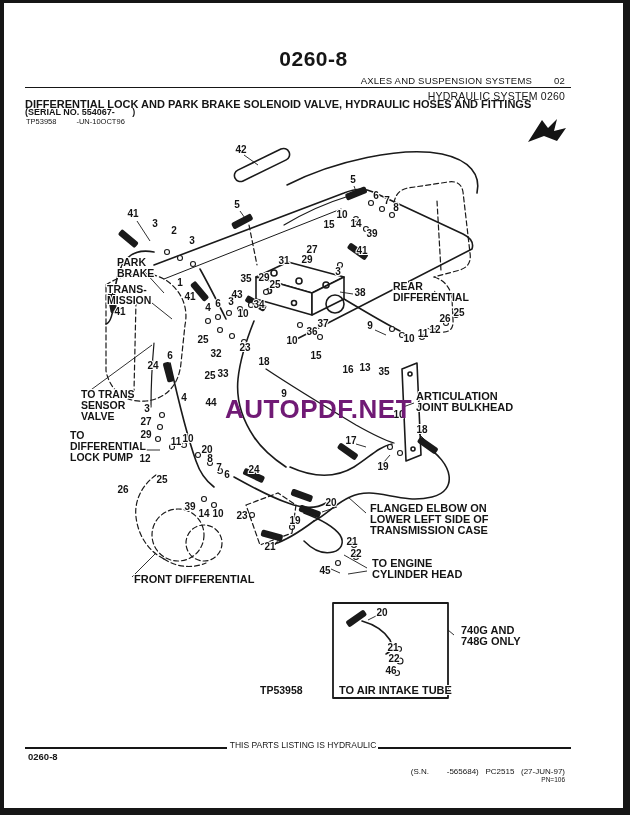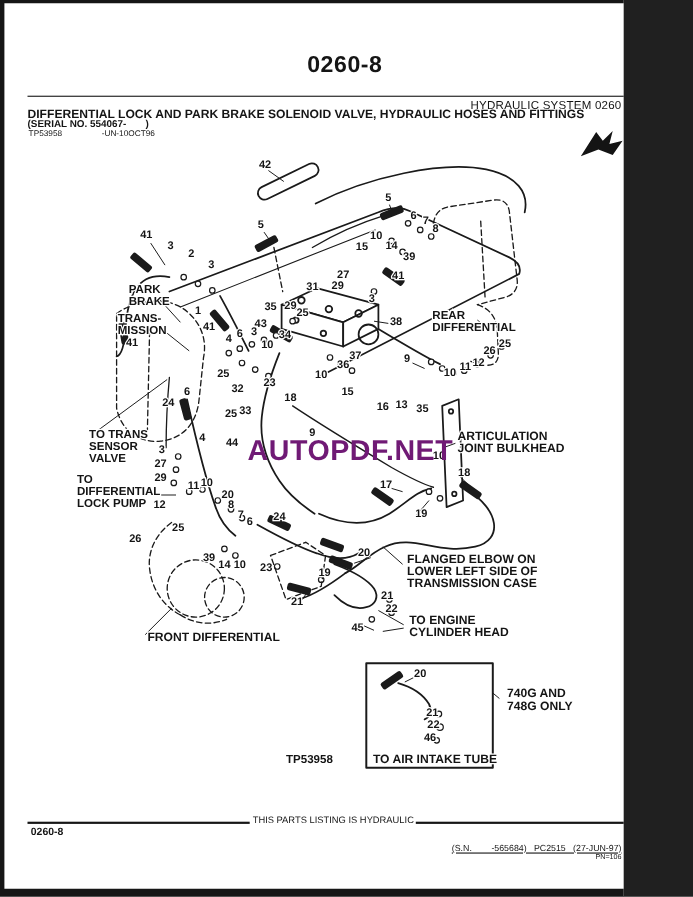--- a/index.html
+++ b/index.html
@@ -1,54 +1,57 @@
 <!DOCTYPE html>
 <html><head>
 <meta charset="utf-8">
 <style>
   html,body{margin:0;padding:0;background:#202020;}
-  .stage{position:relative;width:567px;height:815px;overflow:hidden;background:#111;
+  .stage{position:relative;width:630px;height:815px;overflow:hidden;background:#111;
          font-family:"Liberation Sans",sans-serif;color:#151515;}
   .page{position:absolute;left:0;top:0;width:630px;height:815px;box-sizing:border-box;
         background:#ffffff;border-left:4px solid #161616;border-top:3px solid #161616;
         border-right:7px solid #161616;border-bottom:7px solid #161616;}
   .abs{position:absolute;white-space:nowrap;}
   .top-page-num{left:0;right:0;top:44px;text-align:center;font-size:21px;font-weight:bold;letter-spacing:.5px;}
   .section-row{right:58px;top:72px;font-size:9.5px;letter-spacing:.2px;}
   .section-row .sec-page{margin-left:22px;}
   .header-rule{left:21px;top:84px;width:546px;height:1.4px;background:#161616;}
   .subsection{right:58px;top:87px;font-size:10.5px;letter-spacing:.2px;}
   .title1{left:21px;top:95px;width:546px;font-size:11px;font-weight:bold;}
   .title2{left:21px;top:104px;width:546px;text-align:left;font-size:9px;font-weight:bold;}
   .figref{left:22px;top:114px;font-size:7.5px;}
-  .figref .figref2{margin-left:36px;text-align:center;}
+  .figref .figref2{margin-left:20px;text-align:center;}
   .watermark{left:221px;top:391px;font-size:26px;font-weight:bold;letter-spacing:.5px;}
   .f-rule{top:744px;height:1.6px;background:#161616;}
   .f-rule.left{left:21px;width:202px;}
   .f-rule.right{left:374px;width:193px;}
   .f-continued{left:224px;top:737px;width:150px;text-align:center;font-size:8.5px;}
   .f-pagenum{left:24px;top:748px;font-size:9.5px;font-weight:bold;}
   .f-models{right:58px;top:749px;font-size:8px;}
-  .f-serial{right:58px;top:764px;font-size:8px;text-decoration:underline;}
+  .f-serial{right:58px;top:764px;font-size:8px;}
   .f-pn{right:58px;top:773px;font-size:6.5px;}
   svg{position:absolute;left:0;top:0;}
   .callout{font:bold 10px "Liberation Sans",sans-serif;fill:#141414;text-anchor:middle;
            dominant-baseline:middle;paint-order:stroke;stroke:#ffffff;stroke-width:2.2px;}
   .dlabel{font:bold 10.5px "Liberation Sans",sans-serif;fill:#141414;
           paint-order:stroke;stroke:#ffffff;stroke-width:2.2px;}
   .dlabel.big{font-size:11px;}
 </style>
 </head>
 <body>
 
 <div class="stage">
   <div class="page">
 
     <div class="abs top-page-num">0260-8</div>
 
+    <div class="abs section-row">
+      <span>AXLES AND SUSPENSION SYSTEMS</span><span class="sec-page">02</span>
+    </div>
     <div class="abs header-rule"></div>
     <div class="abs subsection">HYDRAULIC SYSTEM 0260</div>
 
     <div class="abs title1">DIFFERENTIAL LOCK AND PARK BRAKE SOLENOID VALVE, HYDRAULIC HOSES AND FITTINGS</div>
     <div class="abs title2">(SERIAL NO. 554067-&nbsp;&nbsp;&nbsp;&nbsp;&nbsp;&nbsp;&nbsp;)</div>
 
     <div class="abs figref">
       <span>TP53958</span><span class="figref2">-UN-10OCT96</span>
     </div>
 

